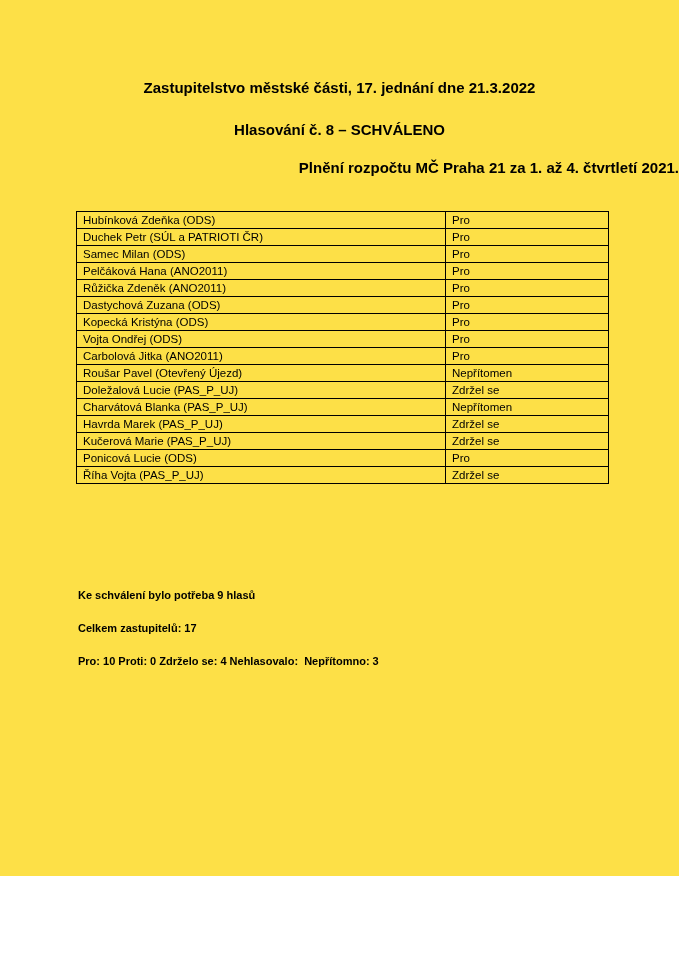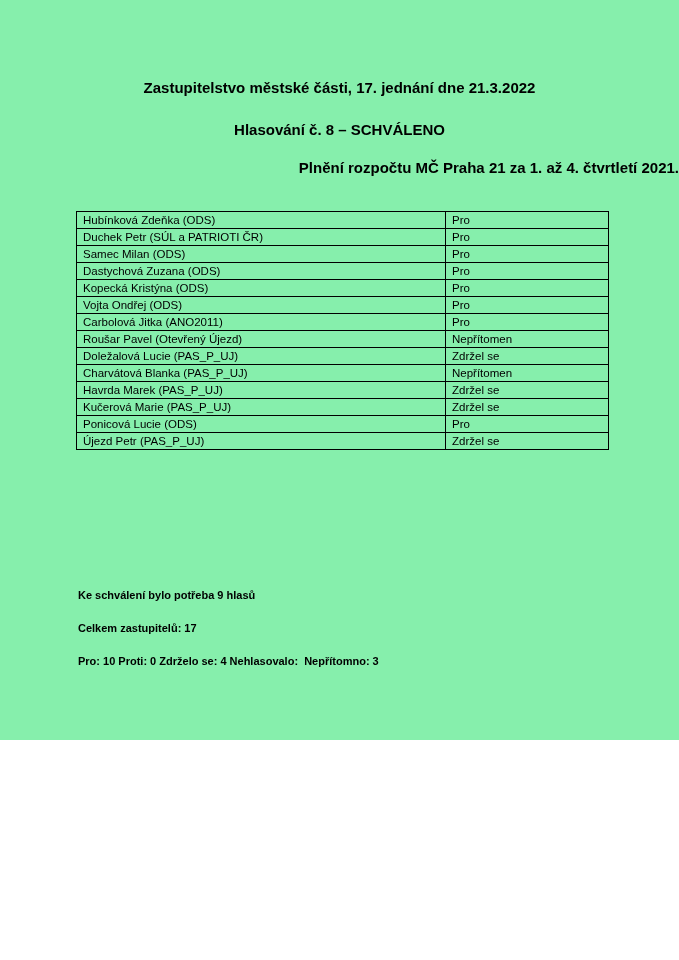--- a/index.html
+++ b/index.html
@@ -10,22 +10,22 @@
   }
   body {
     font-family: "Liberation Sans", sans-serif;
     color: #000000;
     position: relative;
     overflow: hidden;
   }
   .page {
     position: absolute;
     left: 0; top: 0;
-    width: 679px; height: 740px;
-    background: #86efac;
+    width: 679px; height: 876px;
+    background: #fde047;
   }
   .title-line {
     position: absolute;
     left: 0;
     width: 679px;
     text-align: center;
     font-weight: bold;
     font-size: 15px;
     line-height: 18px;
     white-space: nowrap;
@@ -84,20 +84,28 @@
         </tr>
         <tr>
           <td class="name-cell">Duchek Petr (SÚL a PATRIOTI ČR)</td>
           <td class="vote-cell">Pro</td>
         </tr>
         <tr>
           <td class="name-cell">Samec Milan (ODS)</td>
           <td class="vote-cell">Pro</td>
         </tr>
         <tr>
+          <td class="name-cell">Pelčáková Hana (ANO2011)</td>
+          <td class="vote-cell">Pro</td>
+        </tr>
+        <tr>
+          <td class="name-cell">Růžička Zdeněk (ANO2011)</td>
+          <td class="vote-cell">Pro</td>
+        </tr>
+        <tr>
           <td class="name-cell">Dastychová Zuzana (ODS)</td>
           <td class="vote-cell">Pro</td>
         </tr>
         <tr>
           <td class="name-cell">Kopecká Kristýna (ODS)</td>
           <td class="vote-cell">Pro</td>
         </tr>
         <tr>
           <td class="name-cell">Vojta Ondřej (ODS)</td>
           <td class="vote-cell">Pro</td>
@@ -124,21 +132,21 @@
         </tr>
         <tr>
           <td class="name-cell">Kučerová Marie (PAS_P_UJ)</td>
           <td class="vote-cell">Zdržel se</td>
         </tr>
         <tr>
           <td class="name-cell">Ponicová Lucie (ODS)</td>
           <td class="vote-cell">Pro</td>
         </tr>
         <tr>
-          <td class="name-cell">Újezd Petr (PAS_P_UJ)</td>
+          <td class="name-cell">Říha Vojta (PAS_P_UJ)</td>
           <td class="vote-cell">Zdržel se</td>
         </tr>
       </tbody>
   </table>
 
   <div class="summary-line" id="summary1">Ke schválení bylo potřeba 9 hlasů</div>
 
   <div class="summary-line" id="summary2">Celkem zastupitelů: 17</div>
 
   <div class="summary-line" id="summary3">Pro: 10 Proti: 0 Zdrželo se: 4 Nehlasovalo:  Nepřítomno: 3</div>

